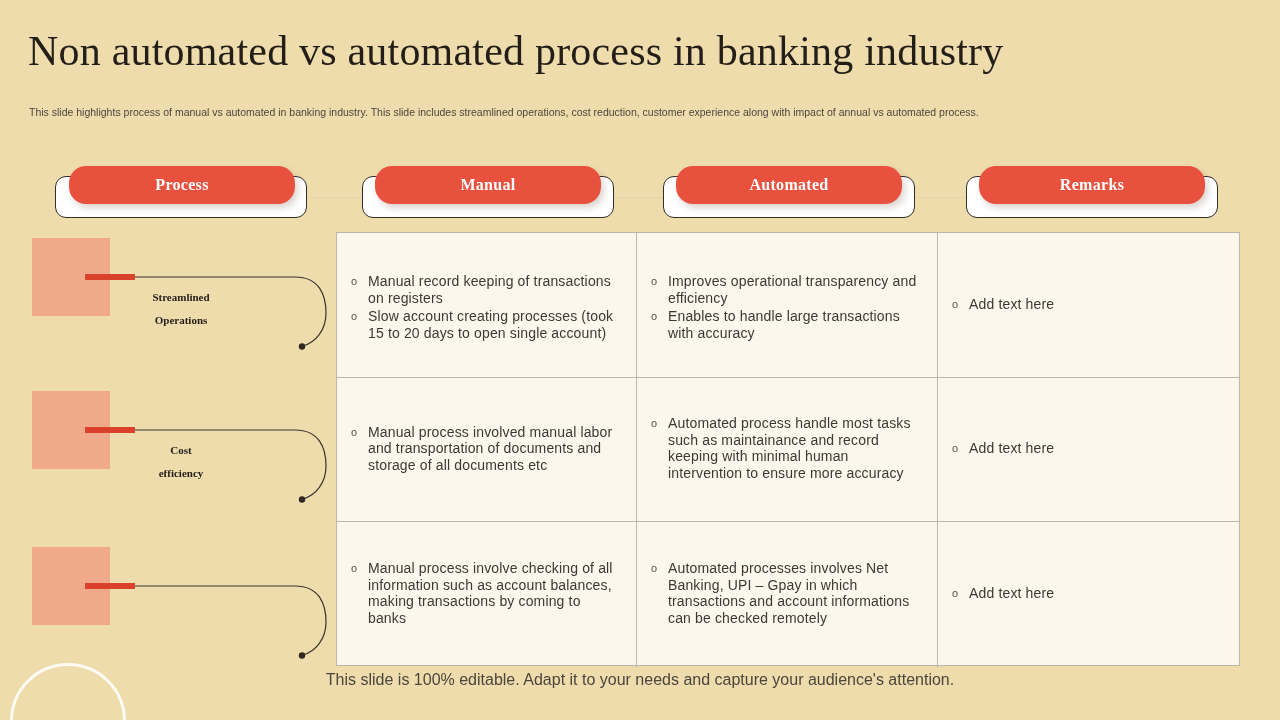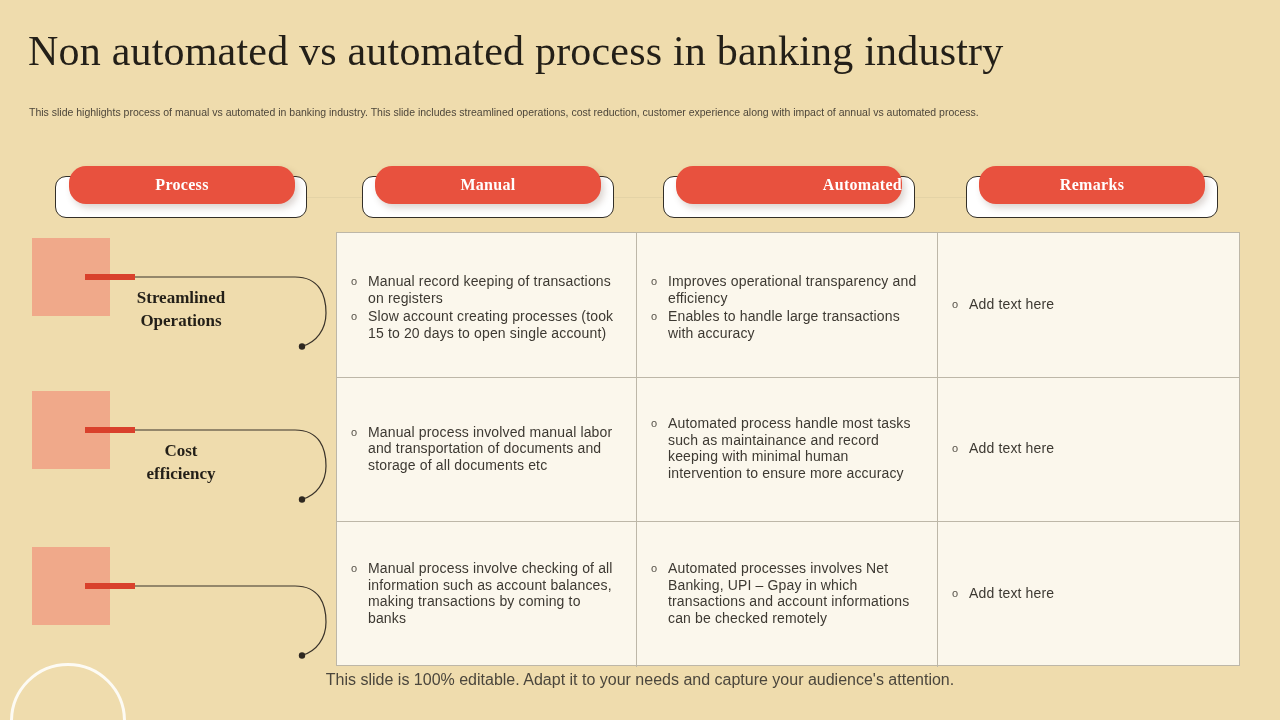--- a/index.html
+++ b/index.html
@@ -154,21 +154,21 @@
     position: absolute;
     left: 85px;
     width: 50px;
     height: 6px;
     background: #d9412c;
   }
   .proc-label {
     position: absolute;
     font-family: "Liberation Serif", serif;
     font-weight: bold;
-    font-size: 17px;
+    font-size: 11px;
     line-height: 23px;
     color: #231f18;
     text-align: center;
     width: 160px;
     left: 101px;
   }
   .proc-curve {
     position: absolute;
     left: 120px;
     width: 216px;
@@ -203,21 +203,21 @@
 <div class="col-head-pill" style="left:69px;">
   <span>Process</span>
 </div>
 
 <div class="col-head" style="left:362px;"></div>
 <div class="col-head-pill" style="left:375px;">
   <span>Manual</span>
 </div>
 
 <div class="col-head" style="left:663px;"></div>
-<div class="col-head-pill" style="left:676px;justify-content:flex-end;">
+<div class="col-head-pill" style="left:676px;">
   <span>Automated</span>
 </div>
 
 <div class="col-head" style="left:966px;"></div>
 <div class="col-head-pill" style="left:979px;">
   <span>Remarks</span>
 </div>
 
 <div class="proc-item" style="top:238px;height:145px;">
   <div class="proc-square" style="top:0;"></div>

